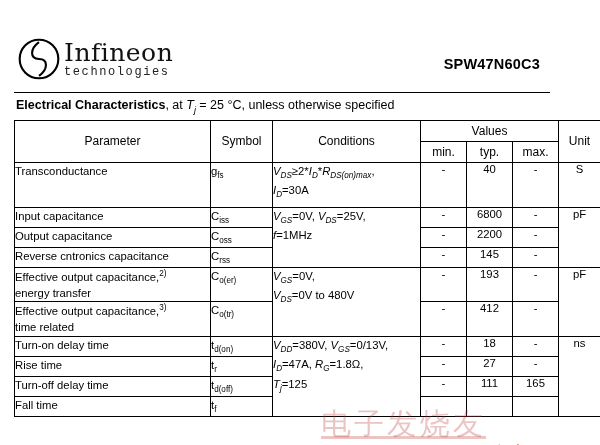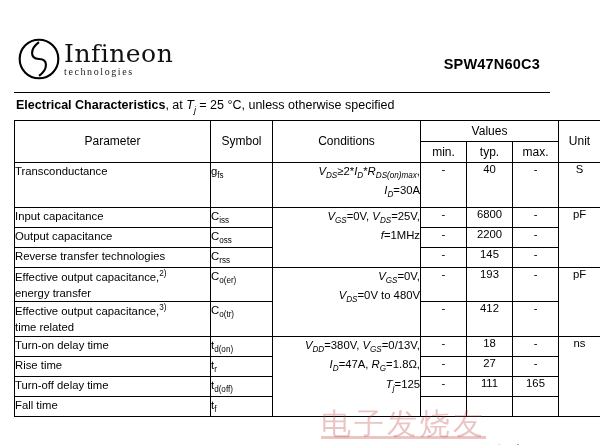--- a/index.html
+++ b/index.html
@@ -46,25 +46,25 @@
     line-height: 1;
   }
   .logo-name {
     font-size: 25px;
     letter-spacing: .5px;
     color: #111;
     font-family: "DejaVu Serif", serif;
     font-weight: 400;
   }
   .logo-sub {
-    font-size: 10px;
+    font-size: 12px;
     color: #222;
     letter-spacing: 1.6px;
     margin-top: 1px;
-    font-family: Liberation Serif, serif;
+    font-family: Liberation Mono, monospace;
   }
   .part-number {
     font-size: 14.5px;
     font-weight: bold;
     margin-top: 20px;
     margin-right: 10px;
     letter-spacing: .2px;
   }
   .rule {
     border-top: 1.6px solid #000;
@@ -112,21 +112,20 @@
     padding: 5px 0 5px 7px;
     line-height: 1.45;
   }
   td.symbol {
     padding: 5px 0 5px 8px;
     line-height: 1.45;
   }
   td.cond {
     padding: 5px 0 5px 7px;
     line-height: 1.5;
-    text-align: right;
   }
   td.num {
     text-align: center;
     padding: 5px 0 5px 0;
   }
   td.unit {
     text-align: center;
     padding: 5px 0 5px 0;
   }
   .nowrap { white-space: nowrap; }
@@ -241,21 +240,21 @@
 
       <tr>
         <td class="param">Output capacitance</td>
         <td class="symbol"><span>C</span><sub>oss</sub></td>
         <td class="num">-</td>
         <td class="num">2200</td>
         <td class="num">-</td>
       </tr>
 
       <tr>
-        <td class="param">Reverse transfer technologies</td>
+        <td class="param">Reverse cntronics capacitance</td>
         <td class="symbol"><span>C</span><sub>rss</sub></td>
         <td class="num">-</td>
         <td class="num">145</td>
         <td class="num">-</td>
       </tr>
 
       <tr>
         <td class="param">
           <span>Effective output capacitance,</span><sup>2)</sup><br>
           <span>energy transfer</span>

